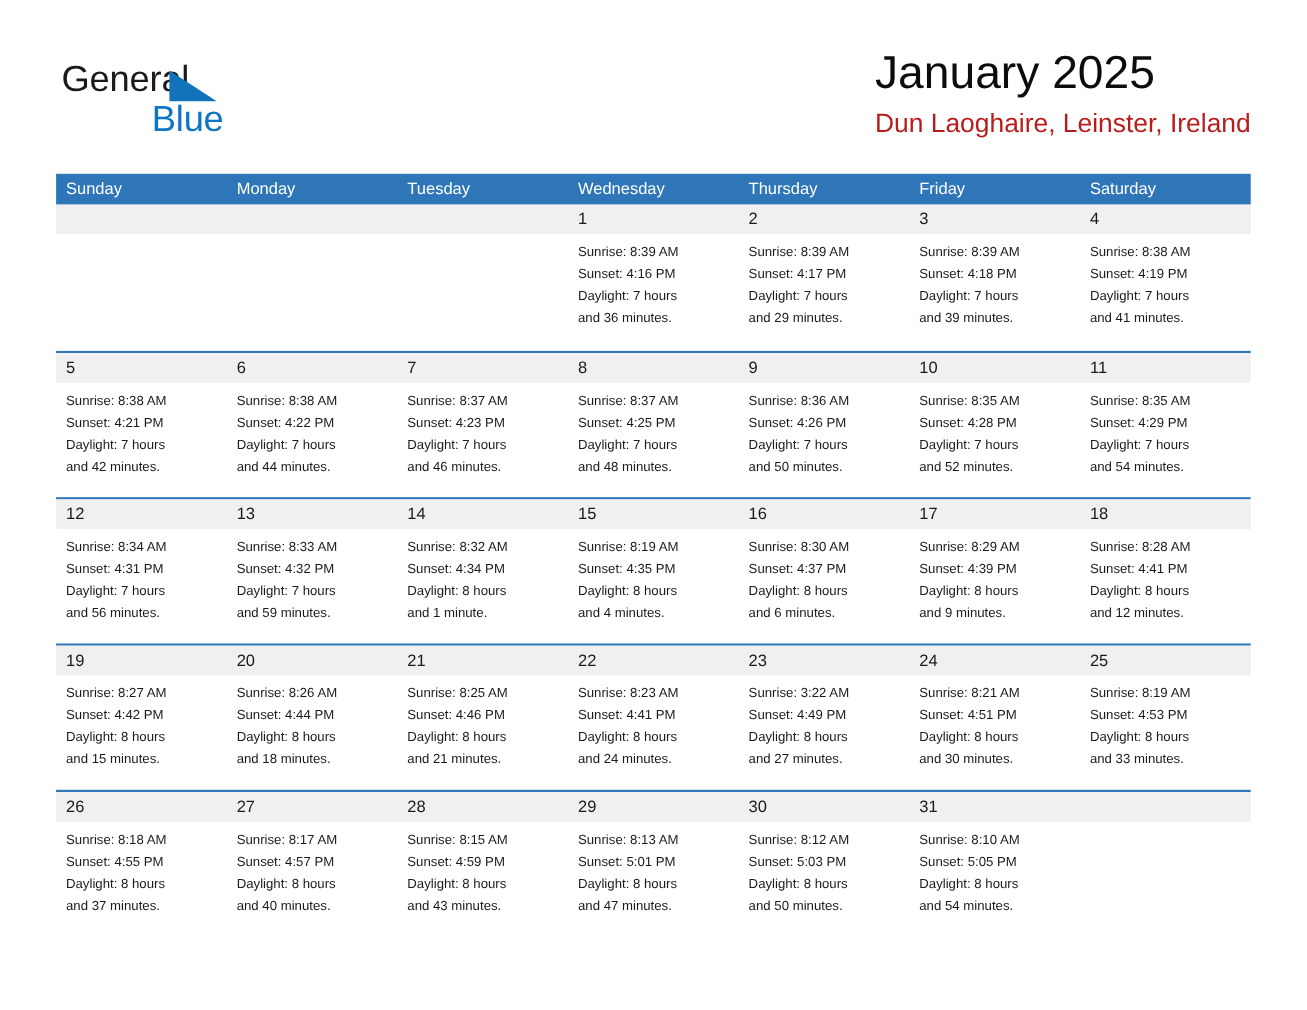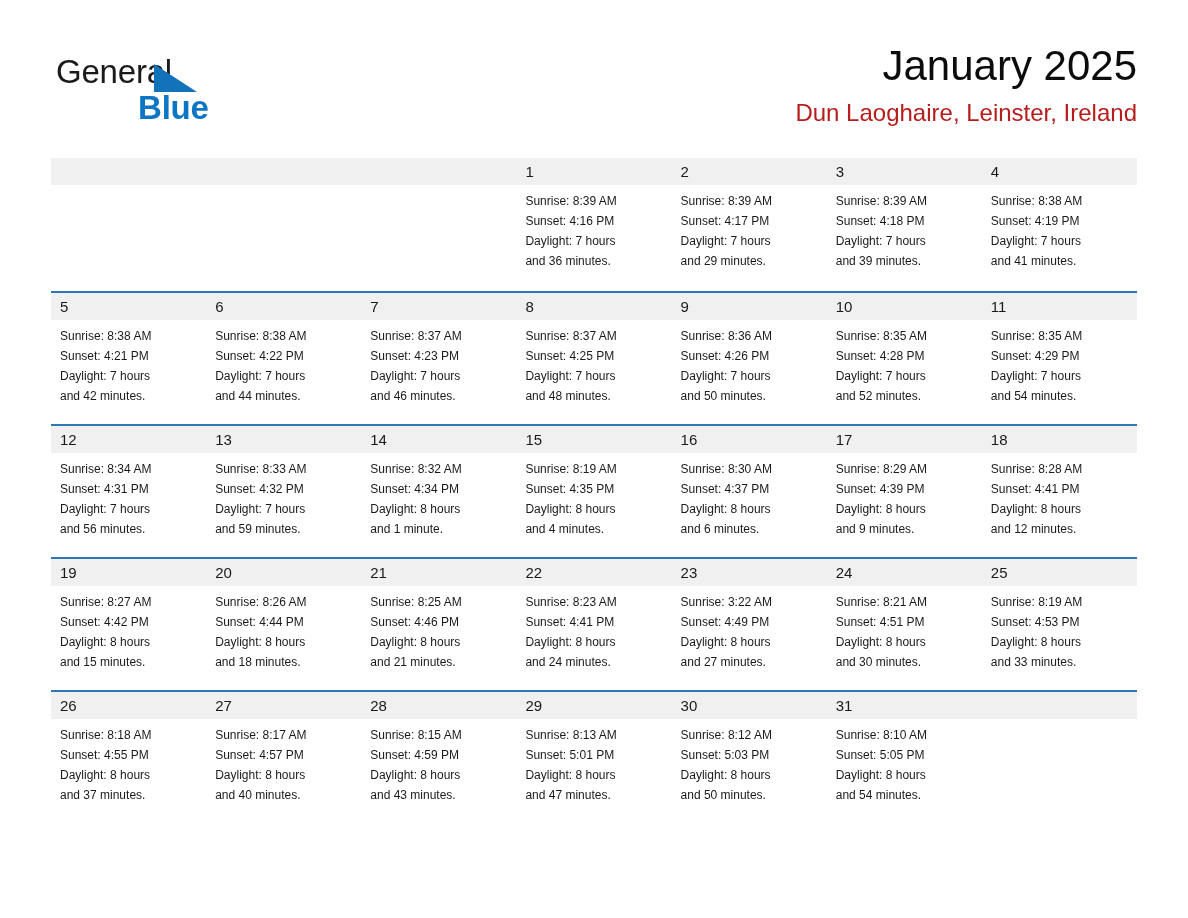--- a/index.html
+++ b/index.html
@@ -60,28 +60,28 @@
     border-top: 28px solid transparent;
   }
   .logo-blue {
     position: absolute;
     left: 82px;
     top: 36px;
     font-size: 33px;
     line-height: 40px;
     letter-spacing: -0.2px;
     color: #0d76c4;
-    font-weight: 700;
+    font-weight: 400;
   }
 
   .title-block {
     position: absolute;
     right: 0;
     top: 0;
-    text-align: right;
+    text-align: left;
   }
   .month-title {
     font-size: 42px;
     line-height: 52px;
     font-weight: 400;
     color: #0c0c0c;
     white-space: nowrap;
   }
   .location-title {
     margin-top: 6px;
@@ -175,20 +175,29 @@
     </div>
 
     <div class="title-block">
       <div class="month-title">January 2025</div>
       <div class="location-title">Dun Laoghaire, Leinster, Ireland</div>
     </div>
 
   </div>
 
   <div class="calendar">
+    <div class="weekday-header" id="weekday-header">
+        <div class="weekday-cell">Sunday</div>
+        <div class="weekday-cell">Monday</div>
+        <div class="weekday-cell">Tuesday</div>
+        <div class="weekday-cell">Wednesday</div>
+        <div class="weekday-cell">Thursday</div>
+        <div class="weekday-cell">Friday</div>
+        <div class="weekday-cell">Saturday</div>
+      </div>
     <div id="weeks-container">
         <div class="week-row">
           <div class="daynum-band"></div>
           <div class="day-cell empty">
             <div class="day-number"></div>
           </div>
           <div class="day-cell empty">
             <div class="day-number"></div>
           </div>
           <div class="day-cell empty">

